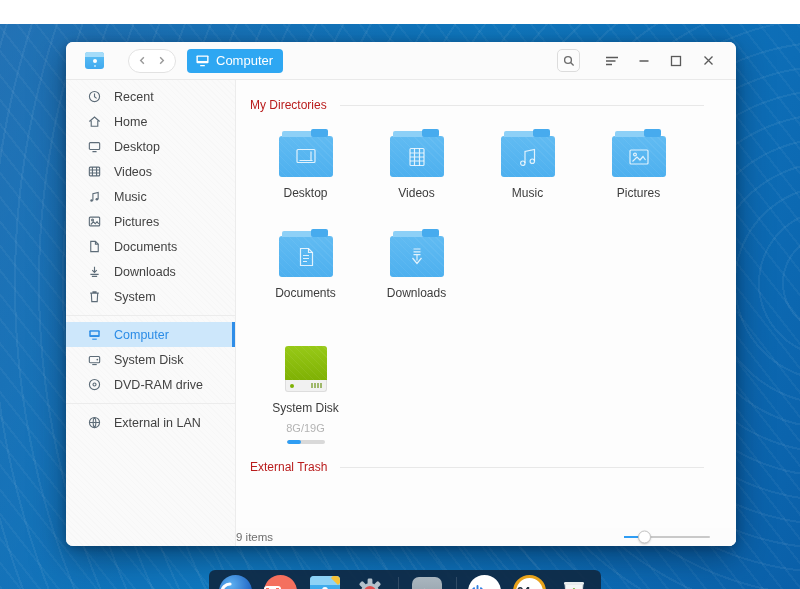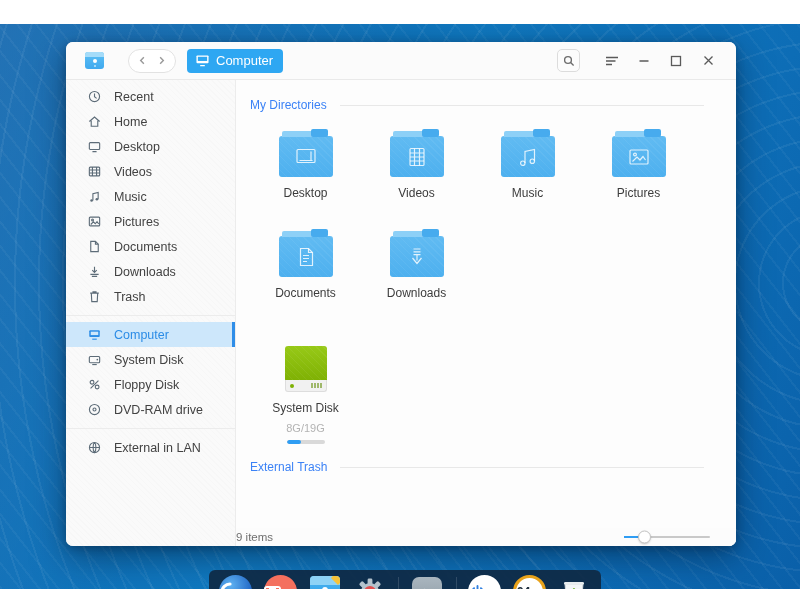--- a/index.html
+++ b/index.html
@@ -57,21 +57,21 @@
   .si.active .ic { color:#2b8ce6; }
   .si.active::after { content:""; position:absolute; right:0; top:0; bottom:0; width:3px;
     background:#2e8de8; }
   .si .eject { margin-left:auto; margin-right:13px; width:11px; height:11px; color:#a9b0b6;
     fill:currentColor; stroke:none; }
   .side-sep { height:1px; background:#ececec; margin:6px 0; }
 
   .content { flex:1; position:relative; background:#fdfdfd; }
   .scroll { position:absolute; inset:0 0 18px 0; padding:18px 14px 0 14px; overflow:hidden; }
 
-  .sec-h { display:flex; align-items:center; color:#3b82f6; font-size:12px; }
+  .sec-h { display:flex; align-items:center; color:#b91c1c; font-size:12px; }
   .sec-h .line { flex:1; height:1px; background:#e8e8e8; margin-left:13px; margin-right:18px; }
 
   .grid { display:grid; grid-template-columns:repeat(4,111px); margin-top:8px; }
   .cell { height:100px; display:flex; flex-direction:column; align-items:center;
     padding-top:16px; }
   .cell .lbl { margin-top:9px; font-size:12px; color:#3c3c3c; }
 
   .folder { width:54px; height:41px; position:relative; border-radius:3px;
     background:linear-gradient(#61bbf2,#4db0ef);
     background-image:repeating-linear-gradient(45deg, rgba(255,255,255,.05) 0 1px, transparent 1px 5px),
@@ -262,48 +262,40 @@
           <svg class="ic" viewBox="0 0 16 16">
               <path d="M8 2.8v6M5.6 6.6 8 9l2.4-2.4"></path>
               <path d="M3.6 11h8.8M5.2 13.2h5.6"></path>
             </svg>
           <span>Downloads</span>
         </div>
         <div class="si">
           <svg class="ic" viewBox="0 0 16 16">
               <path d="M3.4 4.4h9.2M6.4 4.4V3h3.2v1.4M4.6 4.4l.5 9h5.8l.5-9"></path>
             </svg>
-          <span>Trash</span>
+          <span>System</span>
         </div>
 
         <div class="side-sep"></div>
 
         <div class="si active">
           <svg class="ic" viewBox="0 0 16 16">
               <rect x="2.4" y="3.4" width="11.2" height="7.2" rx="1" fill="currentColor" stroke="none"></rect>
               <rect x="4" y="5" width="8" height="3.6" fill="#cde7fb" stroke="none"></rect>
               <path d="M5.6 13h4.8"></path>
             </svg>
           <span>Computer</span>
         </div>
         <div class="si">
           <svg class="ic" viewBox="0 0 16 16">
               <rect x="2.5" y="4.8" width="11" height="6.6" rx="1"></rect>
               <circle cx="11" cy="8.1" r=".9" fill="currentColor" stroke="none"></circle>
               <path d="M5.6 13.4h4.8"></path>
             </svg>
           <span>System Disk</span>
-        </div>
-        <div class="si">
-          <svg class="ic" viewBox="0 0 16 16">
-              <circle cx="5.4" cy="5.6" r="2"></circle>
-              <circle cx="10.8" cy="10.6" r="2"></circle>
-              <path d="M12.2 3.8 3.8 12.2"></path>
-            </svg>
-          <span>Floppy Disk</span>
         </div>
         <div class="si">
           <svg class="ic" viewBox="0 0 16 16">
               <circle cx="8" cy="8" r="5.4"></circle>
               <circle cx="8" cy="8" r="1.6"></circle>
             </svg>
           <span>DVD-RAM drive</span>
         </div>
 
         <div class="side-sep"></div>

